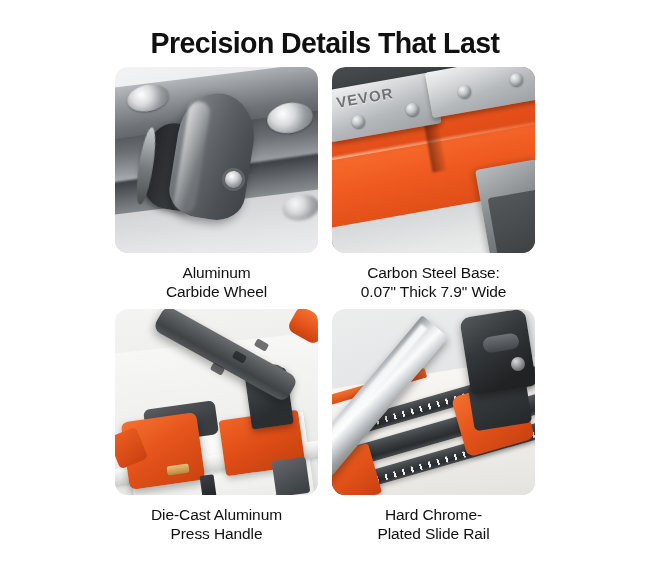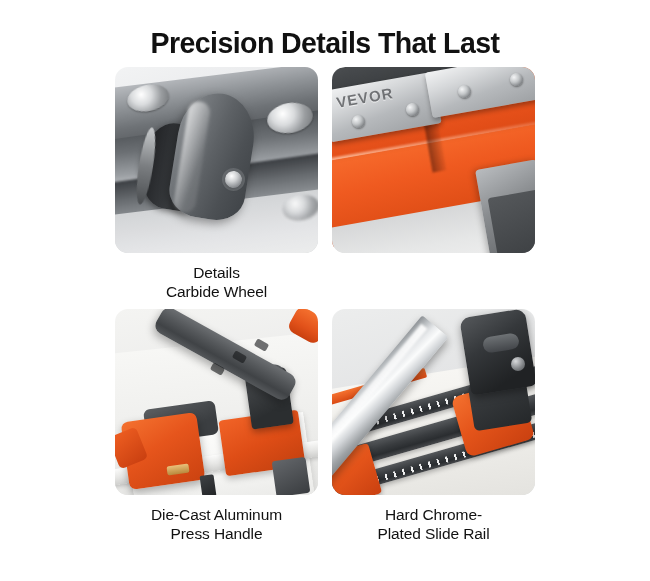--- a/index.html
+++ b/index.html
@@ -419,21 +419,21 @@
         <div class="rivet rv1"></div>
         <div class="rivet rv2"></div>
         <div class="rivet rv3"></div>
         <div class="wheel"></div>
         <div class="wheel-edge"></div>
         <div class="bracket"></div>
         <div class="bracket-hl"></div>
         <div class="axle"></div>
       </div>
       <div class="caption">
-        <span>Details</span>
+        <span>Aluminum</span>
         <span class="l2">Carbide Wheel</span>
       </div>
     </div>
 
     <div class="cell">
       <div class="photo p2">
         <div class="topdark"></div>
         <div class="orange-top"></div>
         <div class="orange-hl"></div>
         <div class="orange-face"></div>
@@ -441,20 +441,24 @@
         <div class="floor2"></div>
         <div class="plate plate-a"></div>
         <div class="plate plate-b"></div>
         <div class="vevor">VEVOR</div>
         <div class="bolt b1"></div>
         <div class="bolt b2"></div>
         <div class="bolt b3"></div>
         <div class="bolt b4"></div>
         <div class="rightblock"></div>
         <div class="rightblock2"></div>
+      </div>
+      <div class="caption">
+        <span>Carbon Steel Base:</span>
+        <span class="l2">0.07" Thick 7.9" Wide</span>
       </div>
     </div>
 
     <div class="cell">
       <div class="photo p4">
         <div class="surface"></div>
         <div class="tile"></div>
         <div class="railbase"></div>
         <div class="orange-right"></div>
         <div class="breaker"></div>

